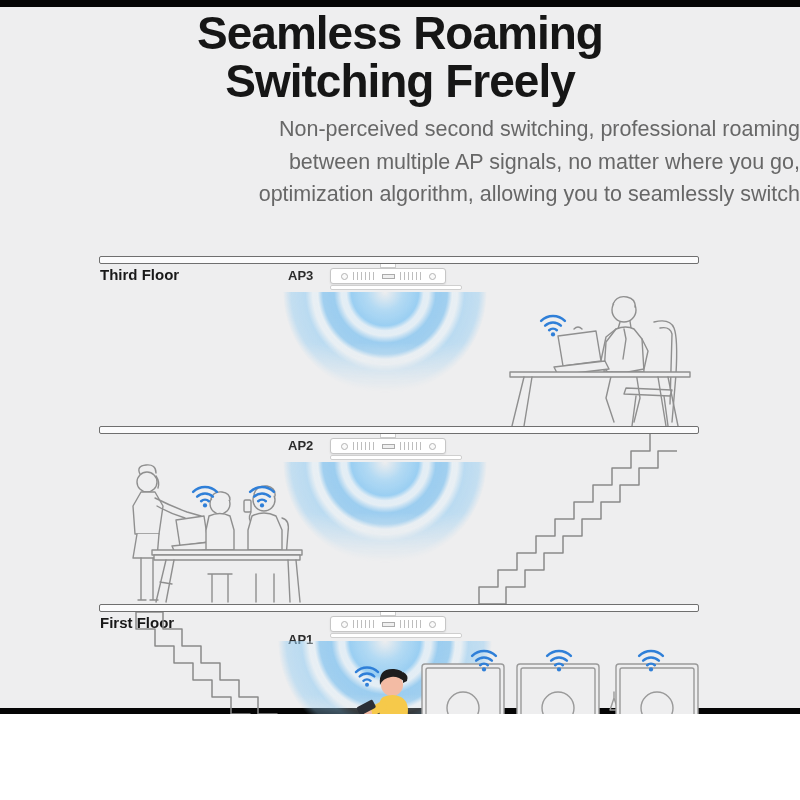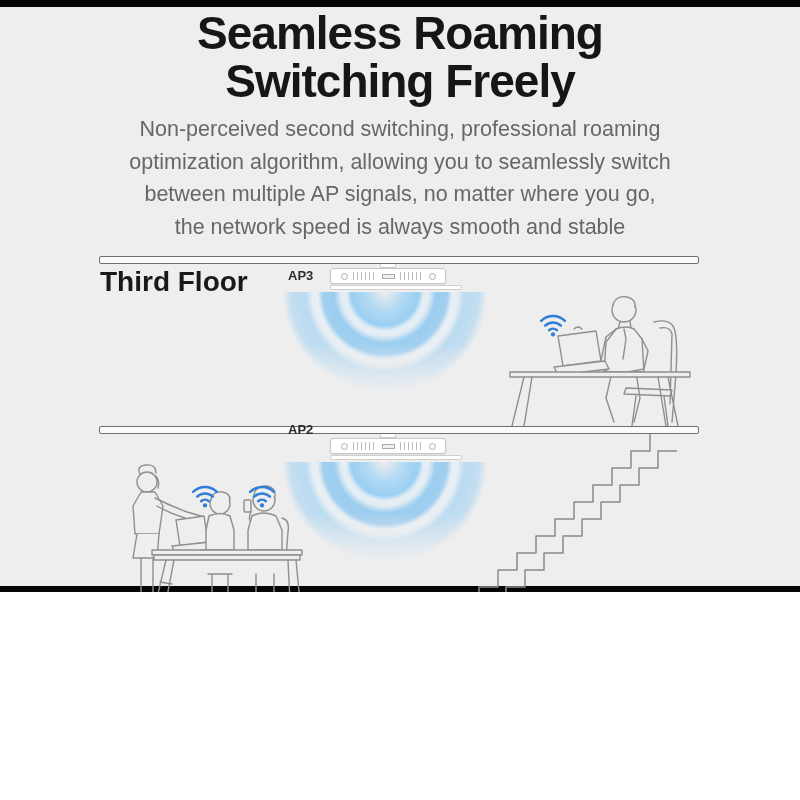--- a/index.html
+++ b/index.html
@@ -1,33 +1,33 @@
 <!DOCTYPE html>
 <html><head>
 <meta charset="utf-8">
 <style>
   html,body{margin:0;padding:0;background:#ffffff;}
   .canvas{
-    position:relative;width:800px;height:592px;overflow:hidden;
+    position:relative;width:800px;height:714px;overflow:hidden;
     background:#eeeeef;font-family:"Liberation Sans",sans-serif;
   }
   .strip{position:absolute;left:0;width:800px;background:#050505;}
   .strip.top{top:0;height:7px;}
   .strip.bottom{bottom:0;height:6px;}
 
   .title{position:absolute;top:9px;left:0;width:800px;text-align:center;
     font-weight:800;font-size:46px;line-height:48px;color:#161616;letter-spacing:-1px;}
-  .subtitle{position:absolute;top:113px;left:0;width:800px;text-align:center;
+  .subtitle{position:absolute;top:113px;left:0;width:800px;text-align:right;
     font-size:21.5px;line-height:32.5px;color:#676767;}
 
   .floor-bar{position:absolute;left:99px;width:600px;height:8px;background:#fbfbfc;
     border:1px solid #6f6f6f;border-radius:2px;box-sizing:border-box;}
   .ground-bar{height:9px;border-radius:3px;}
 
-  .floor-label{position:absolute;left:100px;font-size:28px;font-weight:700;color:#191919;}
+  .floor-label{position:absolute;left:100px;font-size:15px;font-weight:700;color:#191919;}
   .ap-label{position:absolute;left:288px;font-size:13px;font-weight:700;color:#2b2b2b;}
 
   
   .ap-device{position:absolute;left:330px;width:116px;height:28px;}
   .ap-mount{width:16px;height:4px;margin:0 auto;background:#fff;border:1px solid #cccccc;border-top:none;box-sizing:border-box;}
   .ap-body{width:116px;height:16px;background:#ffffff;border:1px solid #c6c6c6;border-radius:3px;
     box-sizing:border-box;display:flex;align-items:center;justify-content:center;gap:5px;
     box-shadow:0 1px 2px rgba(0,0,0,0.08);}
   .ap-dotledge{width:7px;height:7px;border:1px solid #b3b3b3;border-radius:50%;box-sizing:border-box;background:#fafafa;}
   .ap-vents{width:24px;height:8px;background:repeating-linear-gradient(90deg,#bdbdbd 0 1px,transparent 1px 4px);}
@@ -81,35 +81,34 @@
 
   <div class="strip top"></div>
   <div class="strip bottom"></div>
 
   <div class="title">
     <div>Seamless Roaming</div>
     <div>Switching Freely</div>
   </div>
   <div class="subtitle">
     <div>Non-perceived second switching, professional roaming</div>
+    <div>between multiple AP signals, no matter where you go,</div>
     <div>optimization algorithm, allowing you to seamlessly switch</div>
-    <div>between multiple AP signals, no matter where you go,</div>
-    <div>the network speed is always smooth and stable</div>
   </div>
 
   <div class="floor-bar" style="top:256px"></div>
   <div class="floor-bar" style="top:426px"></div>
   <div class="floor-bar" style="top:604px"></div>
   <div class="floor-bar ground-bar" style="top:786px"></div>
 
   <div class="floor-label" style="top:266px">Third Floor</div>
   <div class="floor-label" style="top:614px">First Floor</div>
 
   <div class="ap-label" style="top:268px">AP3</div>
-  <div class="ap-label" style="top:422px">AP2</div>
+  <div class="ap-label" style="top:438px">AP2</div>
   <div class="ap-label" style="top:632px">AP1</div>
 
   <div class="ap-device" style="top:264px">
 <div class="ap-mount"></div>
 <div class="ap-body">
   <div class="ap-dotledge"></div>
   <div class="ap-vents"></div>
   <div class="ap-dash"></div>
   <div class="ap-vents"></div>
   <div class="ap-dotledge"></div>

